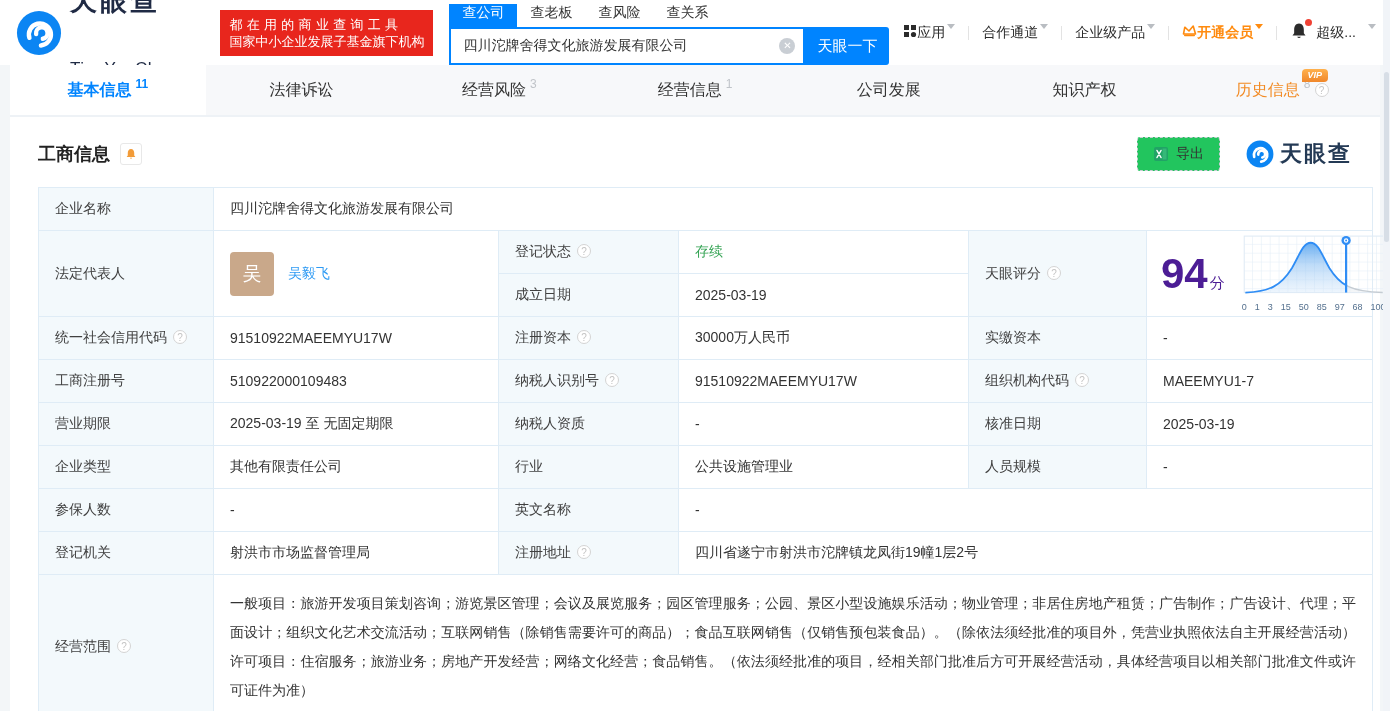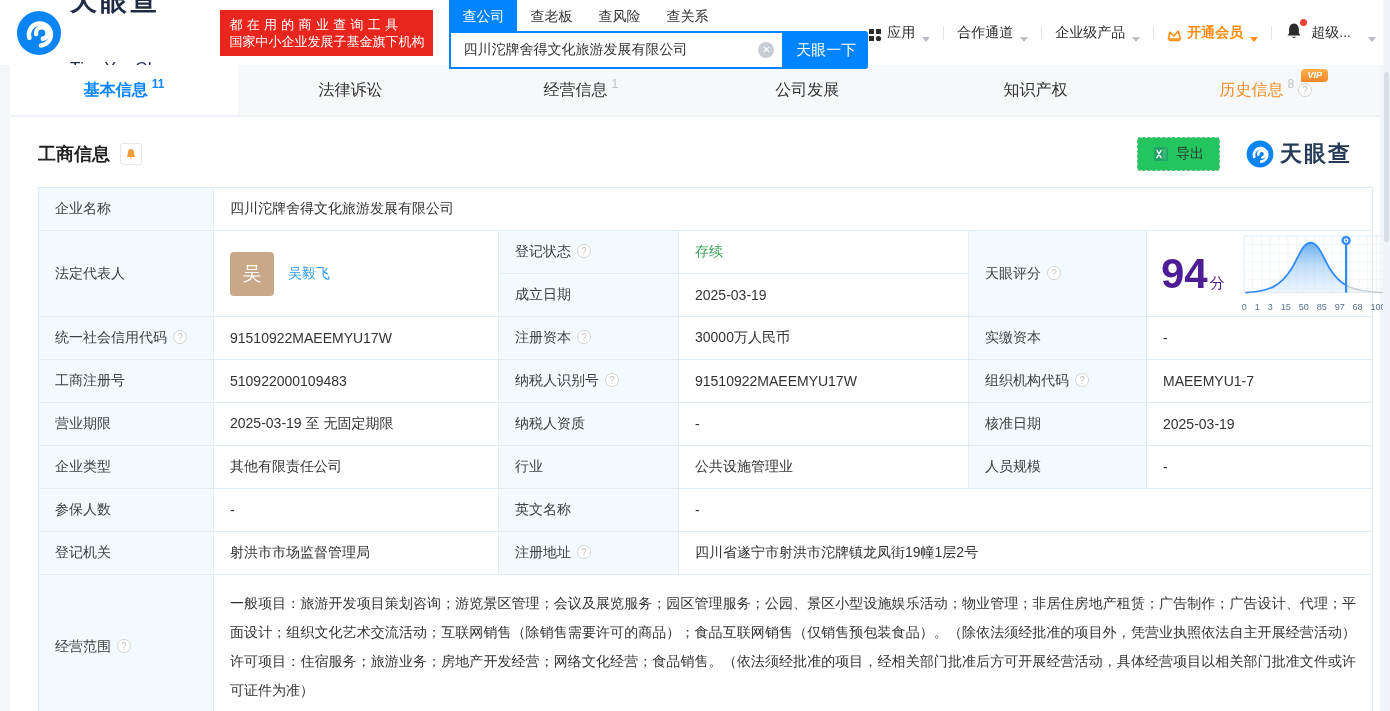--- a/index.html
+++ b/index.html
@@ -22,41 +22,41 @@
   .logo-title { font-size: 27px; font-weight: bold; color: #1f2a44; letter-spacing: 3px; }
   .logo-domain { font-size: 17px; font-weight: normal; color: #1f2a44; letter-spacing: .5px; margin-top: 44px; }
   .promo {
     margin-left: 14px; background: #e8261d; color: #fff; padding: 6px 9px;
     font-size: 13px; line-height: 17px; height: 46px; display: flex;
     flex-direction: column; justify-content: center; white-space: nowrap;
   }
   .promo .l1 { letter-spacing: .33em; }
   .search-block { margin-left: 16px; width: 440px; position: relative; top: 2px; }
   .stabs { display: flex; font-size: 14px; }
-  .stab { padding: 8px 13px 5px; cursor: pointer; color: #333; }
+  .stab { padding: 0 13px 5px; cursor: pointer; color: #333; }
   .stab.active { background: #0084ff; color: #fff; }
   .search-row { display: flex; }
   .search-box {
     flex: 1; height: 38px; border: 2px solid #0084ff; background: #fff;
     display: flex; align-items: center; padding: 0 8px 0 12px;
   }
   .search-box input {
     border: none; outline: none; flex: 1; font-size: 14px; color: #333;
     font-family: inherit; background: transparent;
   }
   .clear-ic {
     width: 16px; height: 16px; border-radius: 50%; background: #c9ced4;
     color: #fff; font-size: 10px; line-height: 16px; text-align: center; cursor: pointer;
   }
   .search-btn {
     width: 84px; height: 38px; background: #0084ff; color: #fff; border: none;
     font-size: 15px; cursor: pointer; font-family: inherit; border-radius: 0 3px 3px 0;
   }
   .hnav { margin-left: auto; display: flex; align-items: center; font-size: 14px; color: #2b2b2b; }
-  .hnav-item { display: flex; align-items: flex-end; gap: 5px; cursor: pointer; white-space: nowrap; }
+  .hnav-item { display: flex; align-items: flex-start; cursor: pointer; white-space: nowrap; }
   .hnav-sep { width: 1px; height: 14px; background: #e3e3e3; margin: 0 13px; }
   .caret {
     width: 0; height: 0; border-left: 4px solid transparent; border-right: 4px solid transparent;
     border-top: 5px solid #b9bdc2; display: inline-block; margin-left: 2px;
   }
   .vip-link { color: #ff8b0f; font-weight: bold; }
   .vip-link + .caret, .caret.orange { border-top-color: #ff8b0f; }
   .bell-wrap { position: relative; margin-right: 8px; cursor: pointer; }
   .bell-dot {
     position: absolute; top: -3px; right: -4px; width: 7px; height: 7px;
@@ -225,20 +225,24 @@
   <div class="content">
 
     <div class="tabbar">
       <div class="tab active">
         <span>基本信息</span>
           <span class="cnt">11</span>
       </div>
       <div class="tab">
         <span>法律诉讼</span>
           <span class="cnt"></span>
+      </div>
+      <div class="tab">
+        <span>经营风险</span>
+          <span class="cnt">3</span>
       </div>
       <div class="tab">
         <span>经营信息</span>
           <span class="cnt">1</span>
       </div>
       <div class="tab">
         <span>公司发展</span>
           <span class="cnt"></span>
       </div>
       <div class="tab">

